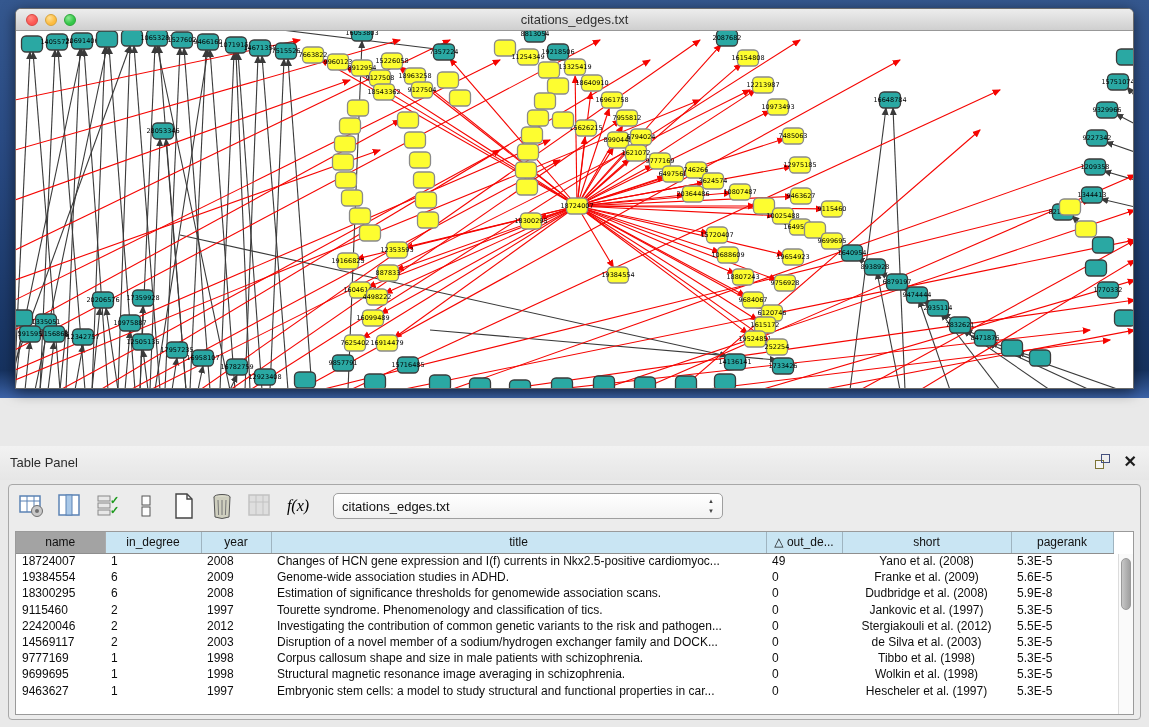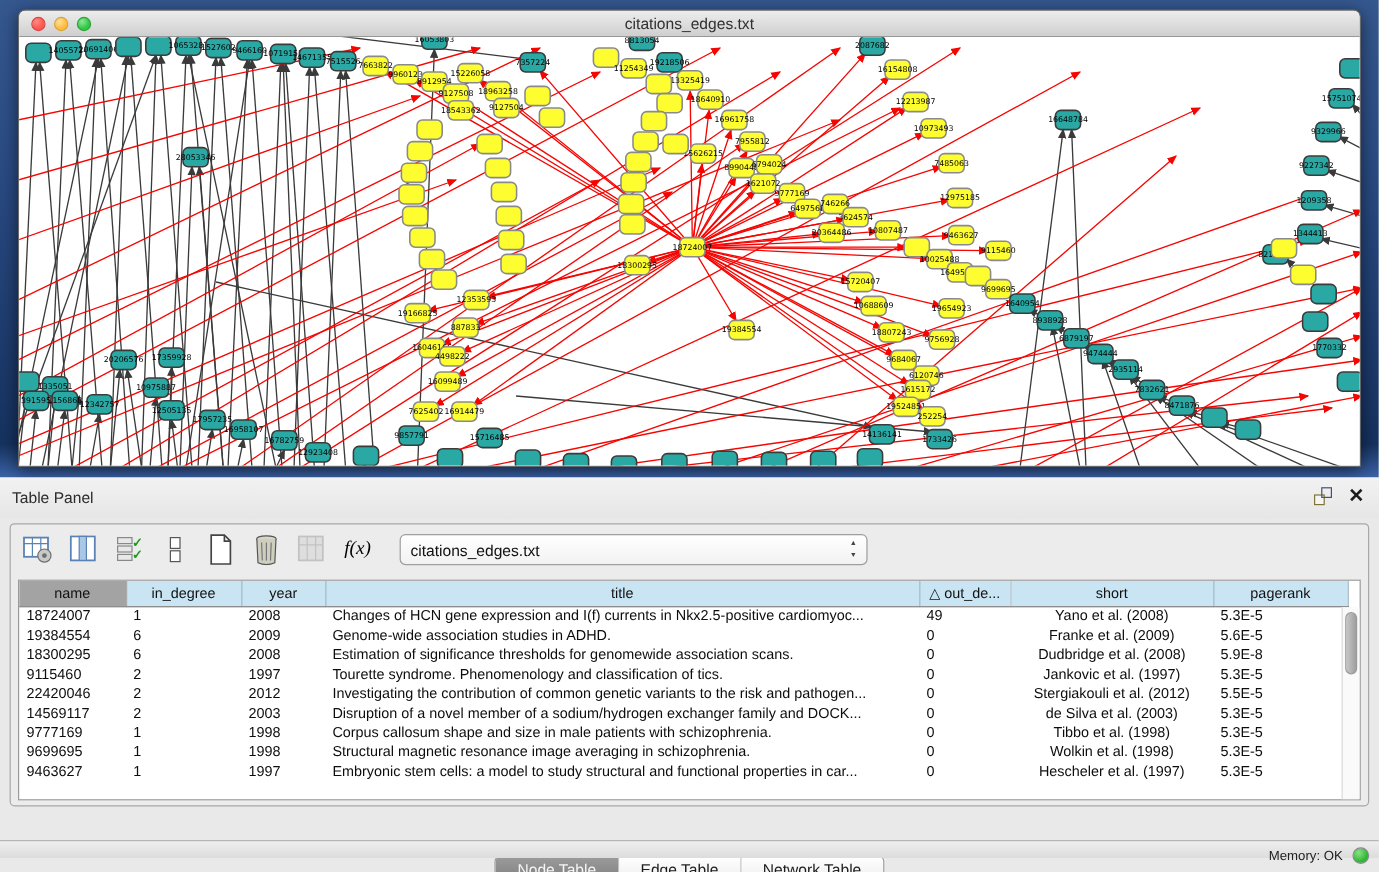--- a/index.html
+++ b/index.html
@@ -21,21 +21,21 @@
   .light.g { background:radial-gradient(circle at 35% 30%,#8ee894,#33c748 60%); border:1px solid #2aa637; }
   .win-title { text-align:center; font-size:13px; line-height:22px; color:#303030; }
   .canvas { position:absolute; left:0; top:22px; right:0; bottom:0; background:#fff; overflow:hidden; }
   #graph-svg { position:absolute; left:0; top:0; width:1149px; height:398px; pointer-events:none; }
   #graph-svg .e-red { stroke:#f50400; stroke-width:1.1; fill:none; }
   #graph-svg .e-blk { stroke:#3a3a3a; stroke-width:1.1; fill:none; }
   #graph-svg text { font-family:"DejaVu Sans", sans-serif; font-size:6.5px; fill:#000; text-anchor:middle; }
 
   
   .table-panel { position:relative; width:1149px; height:302px; background:#e9e9e9; }
-  .tp-header { position:relative; height:34px; background:linear-gradient(180deg,#f2f2f2,#e6e6e6); }
+  .tp-header { position:relative; height:34px; background:linear-gradient(180deg,#f2f2f2,#e6e6e6);margin-top:48px; }
   .tp-title { position:absolute; left:10px; top:9px; font-size:13px; color:#2b2b2b; }
   .tp-header-icons { position:absolute; right:12px; top:8px; display:flex; gap:14px; align-items:center; }
   .float-ic { position:relative; width:15px; height:15px; }
   .float-ic .sq1 { position:absolute; left:0; bottom:0; width:9px; height:9px; border:1.5px solid #7d7435; background:#f5f5f5; }
   .float-ic .sq2 { position:absolute; right:0; top:0; width:9px; height:9px; border:1.5px solid #44507e; }
   .close-ic { font-size:16px; font-weight:bold; color:#1c1c1c; line-height:15px; }
 
   .tp-inner { position:absolute; left:8px; top:38px; width:1133px; height:236px;
     border:1px solid #a8a8a8; border-radius:4px; background:#ececec; }
   .tp-toolbar { position:relative; height:42px; display:flex; align-items:center; padding-left:10px; gap:12px; }
@@ -48,21 +48,21 @@
   .net-select .arrows { position:absolute; right:8px; top:2px; font-size:6px; color:#444; line-height:10px; text-align:center; }
 
   .tbl-wrap { position:absolute; left:6px; top:46px; width:1119px; height:184px;
     border:1px solid #9a9a9a; background:#fff; overflow:hidden; }
   table.node-table { border-collapse:collapse; table-layout:fixed; width:1093px; font-size:12px; }
   .node-table th { height:21px; font-weight:normal; text-align:center; font-size:12px; color:#111;
     background:#c9e5f3; border-right:1px solid #9fb4c0; border-bottom:1px solid #8e8e8e; overflow:hidden; white-space:nowrap; }
   .node-table th.gray { background:#a3a3a3; border-right:1px solid #ababab; }
   .node-table td { height:16.2px; padding:0 0 0 6px; color:#0d0d0d; white-space:nowrap; overflow:hidden; }
   .node-table td.center { text-align:center; padding:0; }
-  .c0{width:89px}.c1{width:96px}.c2{width:70px}.c3{width:495px}.c4{width:76px}.c5{width:169px}.c6{width:112px}
+  .c0{width:89px}.c1{width:96px}.c2{width:70px}.c3{width:495px}.c4{width:76px}.c5{width:169px}.c6{width:102px}
   .vscroll { position:absolute; right:0; top:22px; width:15px; height:161px; background:#fafafa; border-left:1px solid #dcdcdc; }
   .vthumb { position:absolute; left:2px; top:4px; width:10px; height:52px; border-radius:6px;
     background:linear-gradient(90deg,#c7c7c7,#9f9f9f); border:1px solid #9a9a9a; }
 
   .tp-tabs { position:absolute; left:0; right:0; top:276px; display:flex; justify-content:center; }
   .seg { display:flex; border:1px solid #9d9d9d; border-radius:5px; overflow:hidden; height:23px;
     box-shadow:0 1px 1px rgba(255,255,255,.8); }
   .seg-btn { padding:0 18px; font-size:13px; line-height:21px; background:linear-gradient(180deg,#ffffff,#ededed);
     color:#1c1c1c; border-right:1px solid #c2c2c2; cursor:default; }
   .seg-btn:last-child { border-right:none; }

